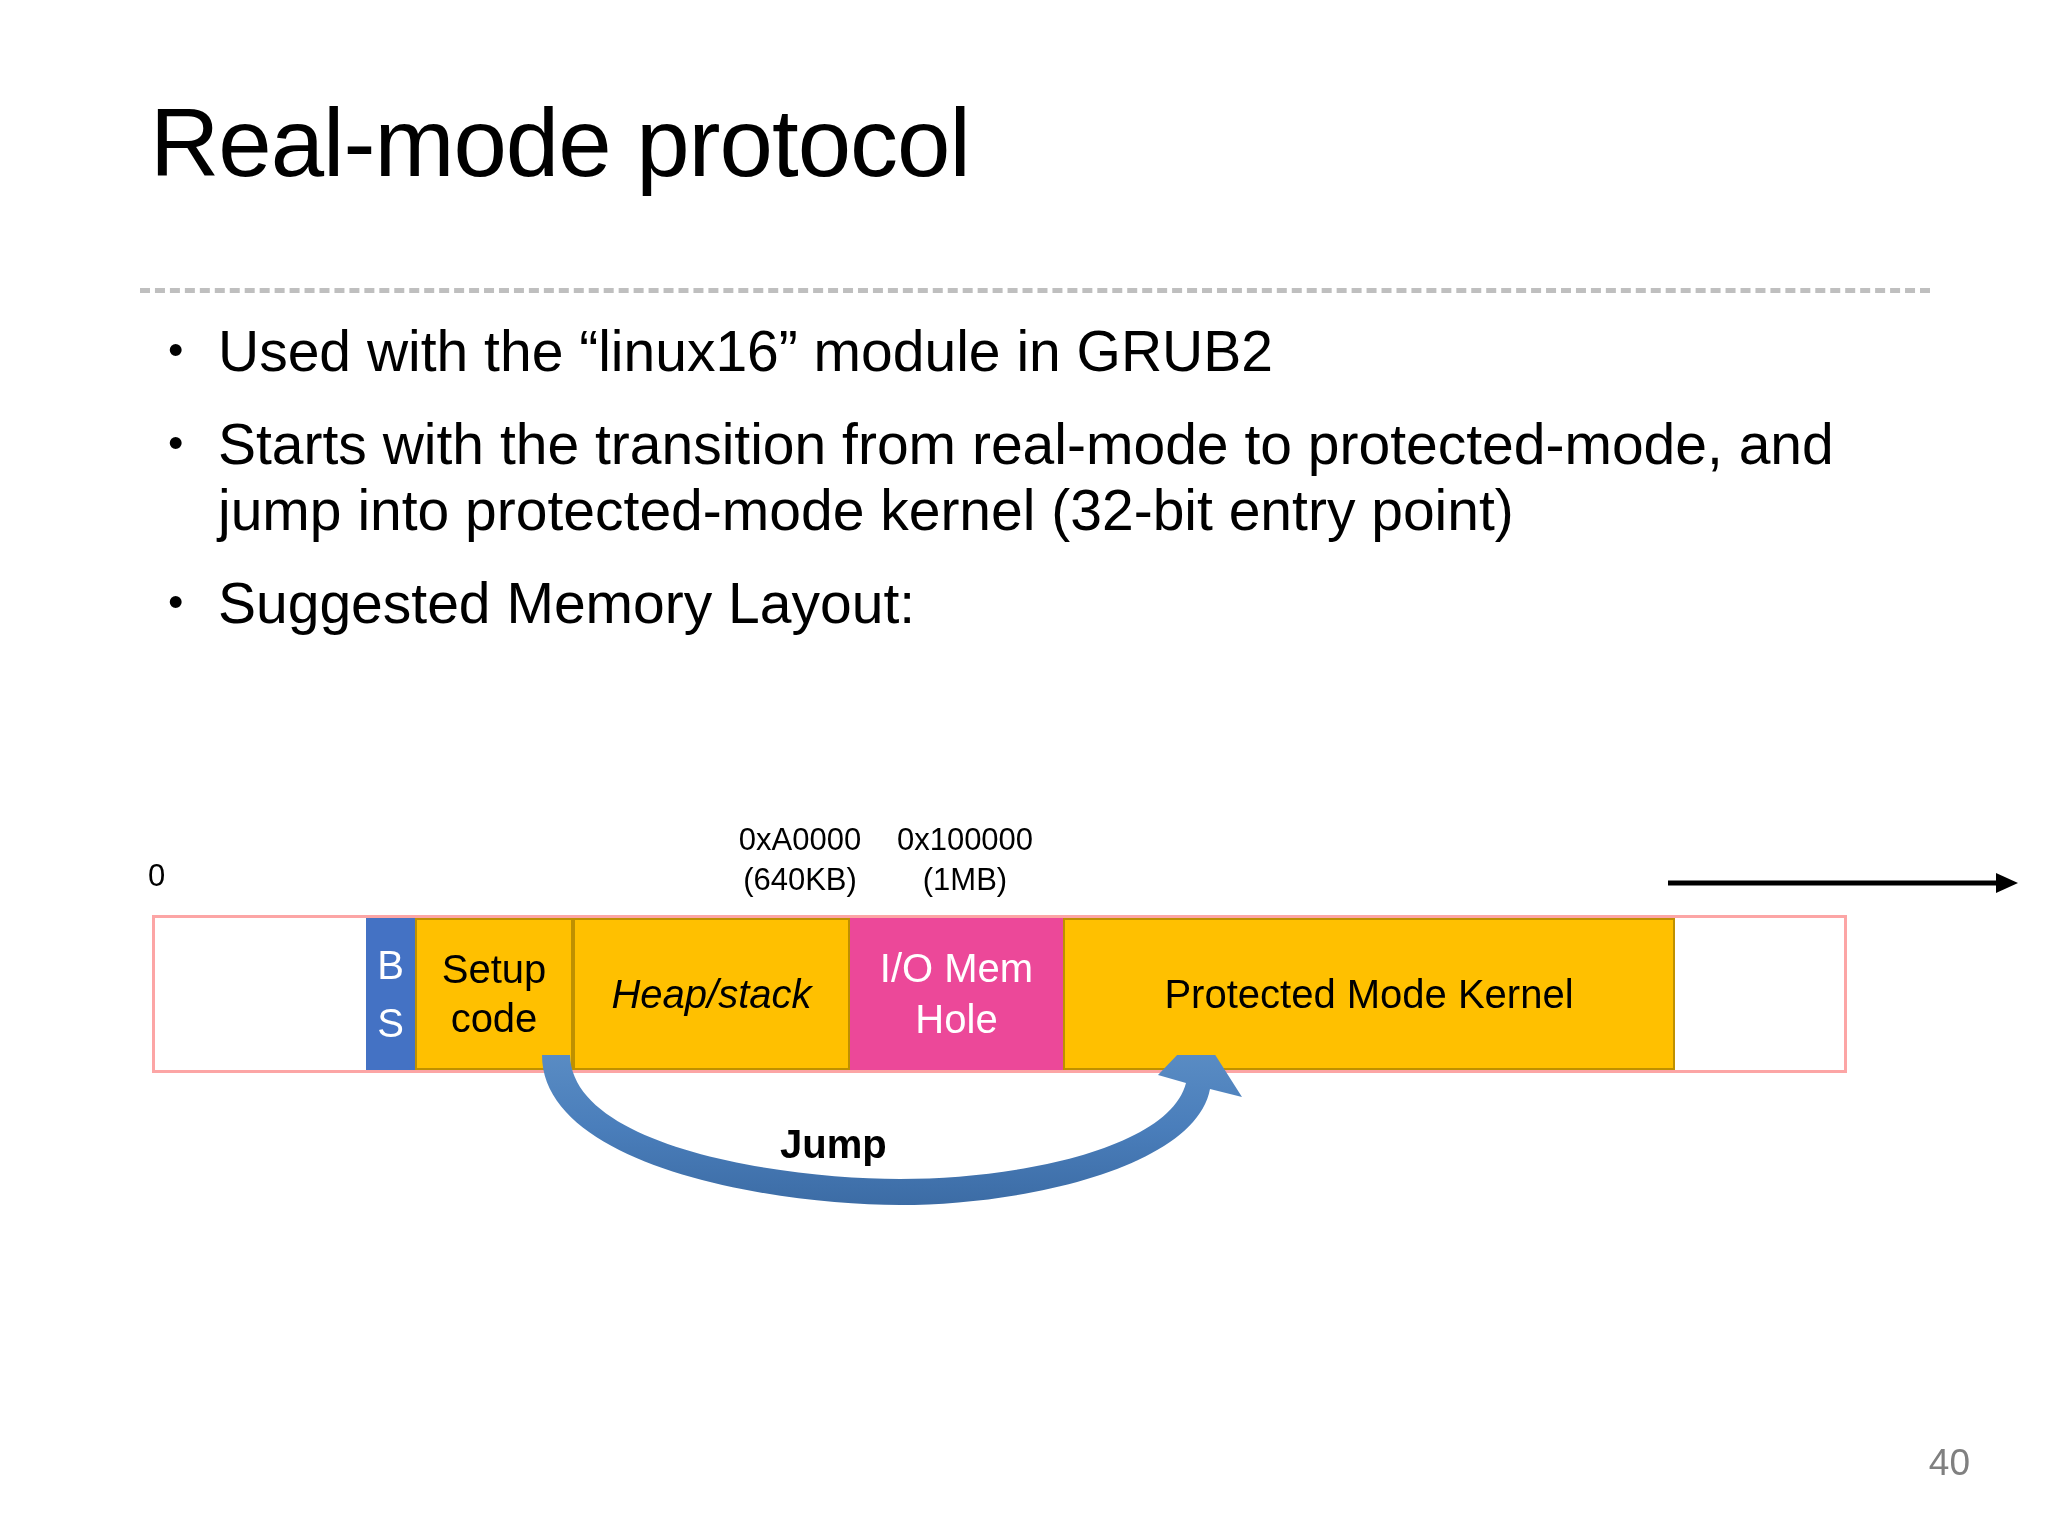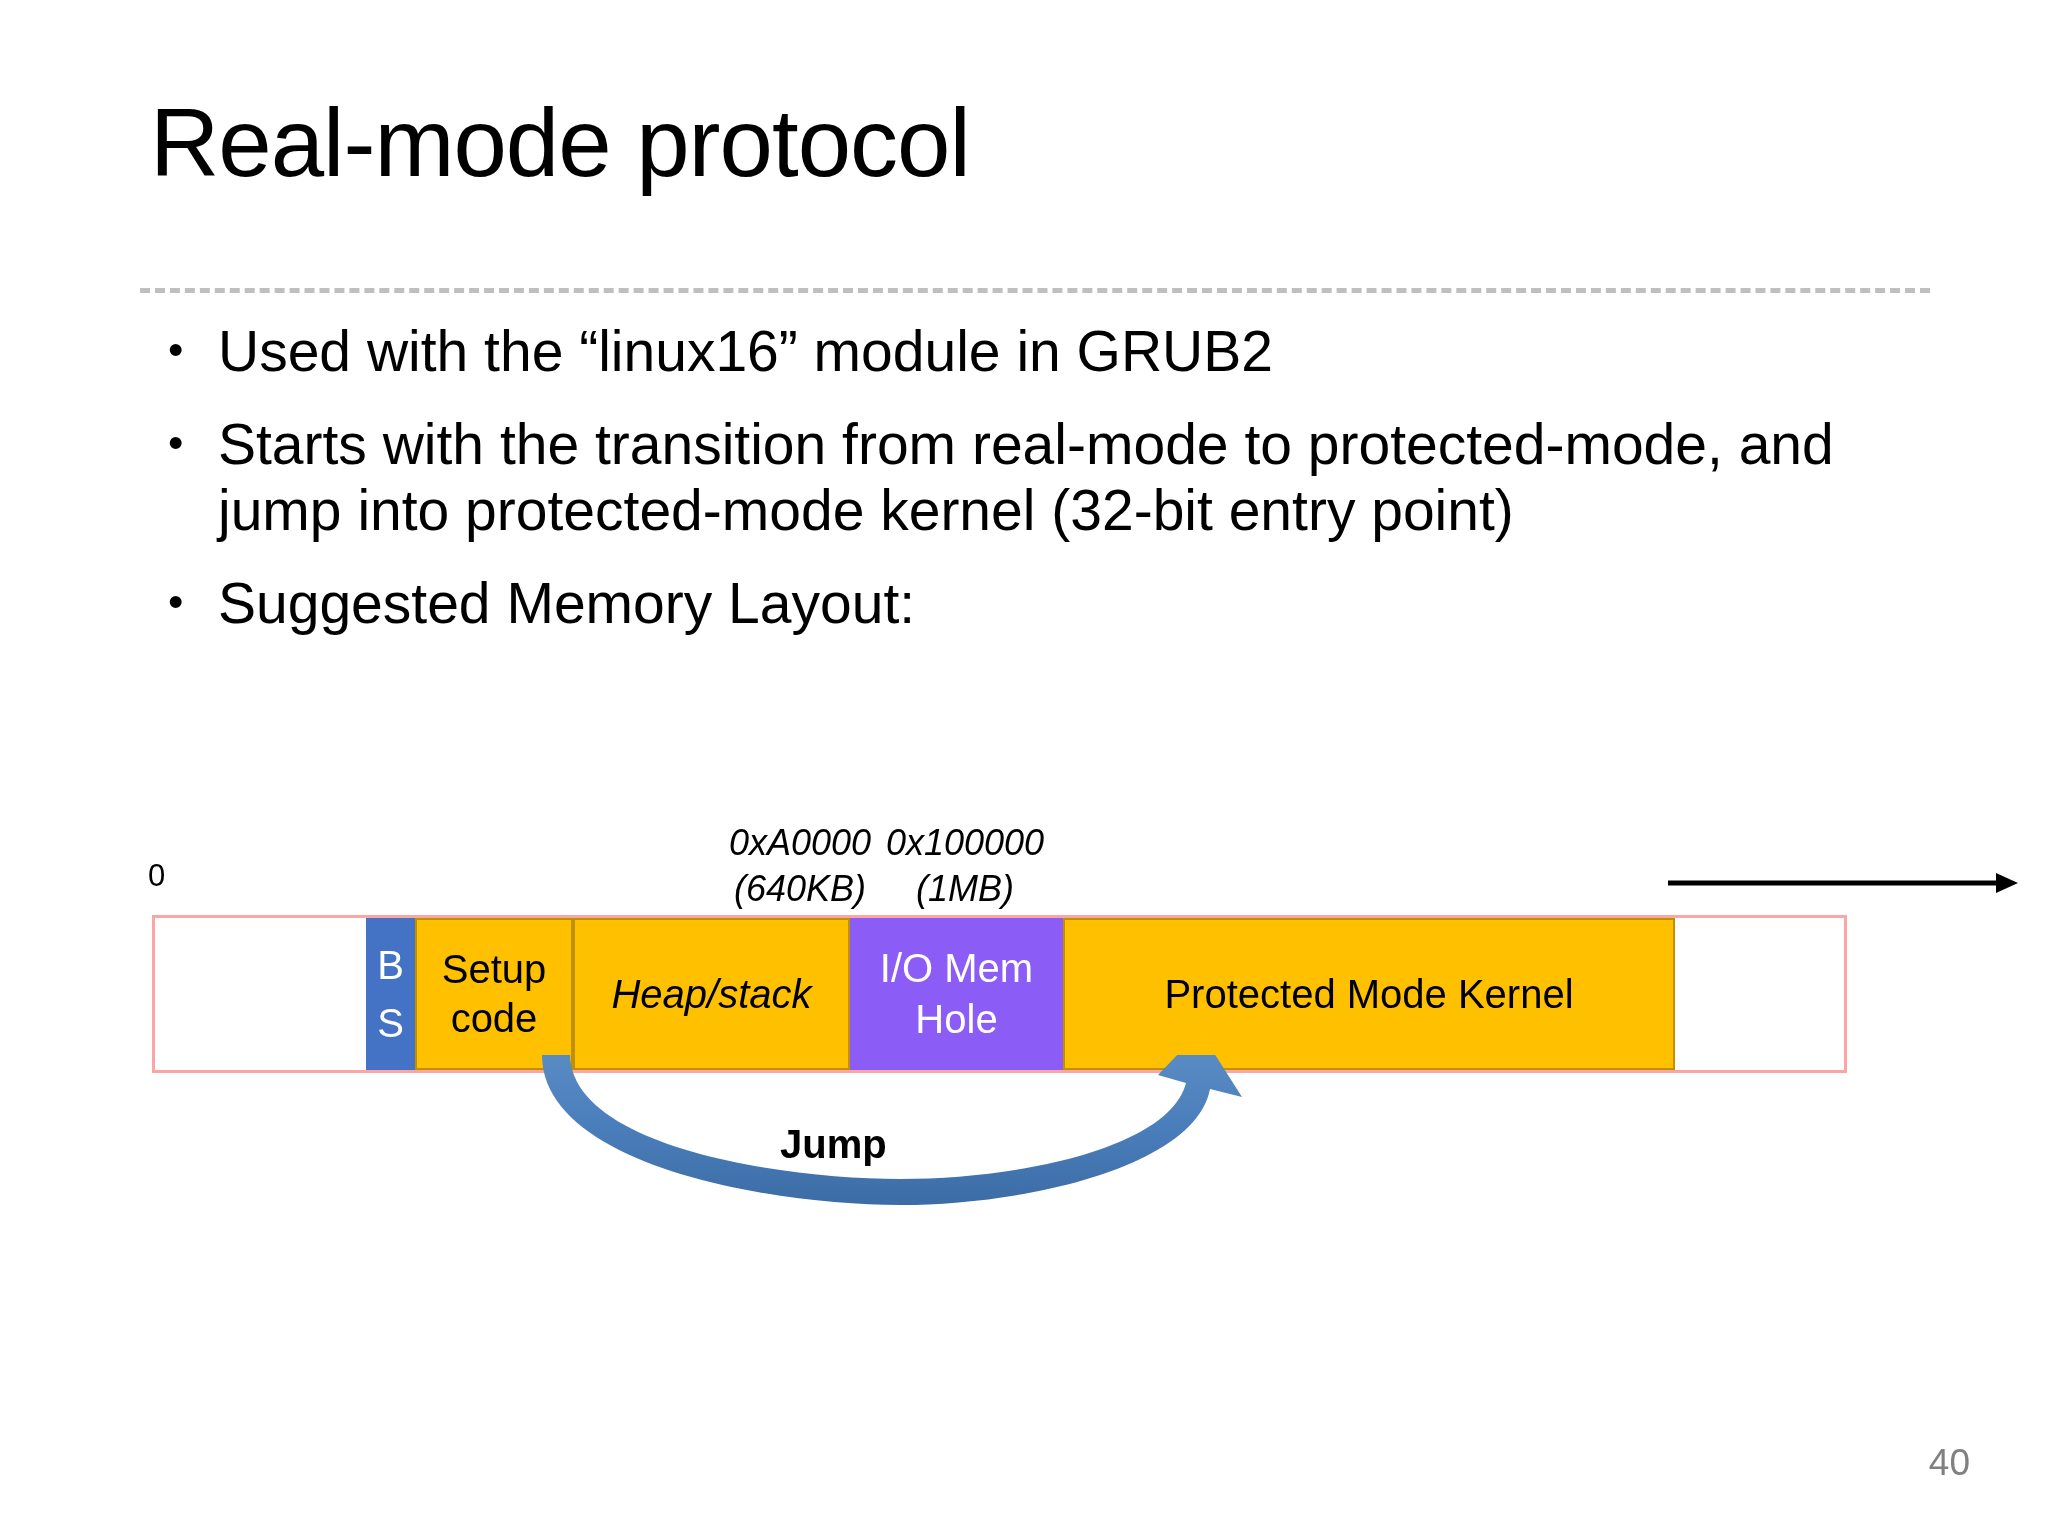--- a/index.html
+++ b/index.html
@@ -77,26 +77,25 @@
     left: 0;
     top: 0;
     width: 2048px;
     height: 1536px;
     pointer-events: none;
   }
   #mem-diagram > * { pointer-events: auto; }
 
   .addr-label {
     position: absolute;
-    font-size: 36px;
+    font-size: 31px;
     line-height: 1.28;
     text-align: center;
     color: #000000;
     white-space: nowrap;
-    font-style: italic;
   }
   #addr-zero {
     position: absolute;
     left: 148px;
     top: 858px;
     font-size: 31px;
     color: #000000;
   }
   #addr-a0000 { left: 700px; top: 820px; width: 200px; }
   #addr-100000 { left: 860px; top: 820px; width: 210px; }
@@ -154,21 +153,21 @@
   .seg.orange {
     background: #ffc000;
     border: 2px solid #bf9000;
     color: #000000;
   }
   .seg.bios {
     background: #5b9bd5;
     color: #ffffff;
   }
   .seg.hole {
-    background: #8b5cf6;
+    background: #ec4899;
     color: #ffffff;
     line-height: 1.28;
   }
   #seg-empty-left { width: 211px; }
   #seg-bs        { width: 49px;  }
   #seg-setup     { width: 158px; }
   #seg-heap      { width: 277px; font-style: italic; }
   #seg-bios      { width: 143px; }
   #seg-hole      { width: 213px; }
   #seg-kernel    { width: 612px; }

